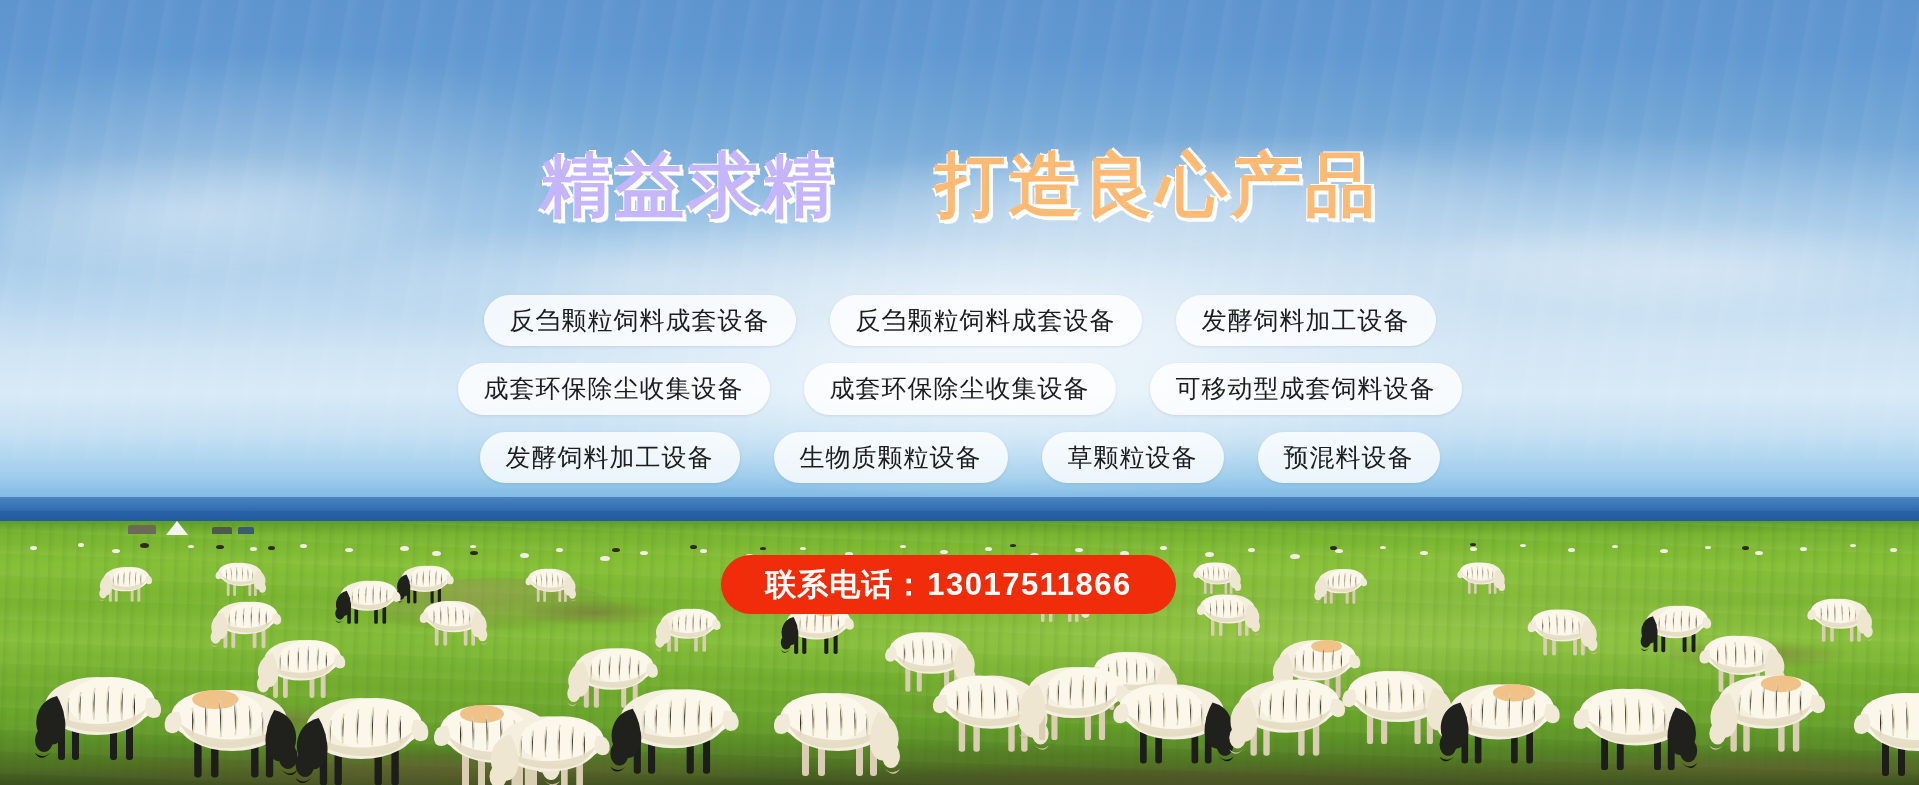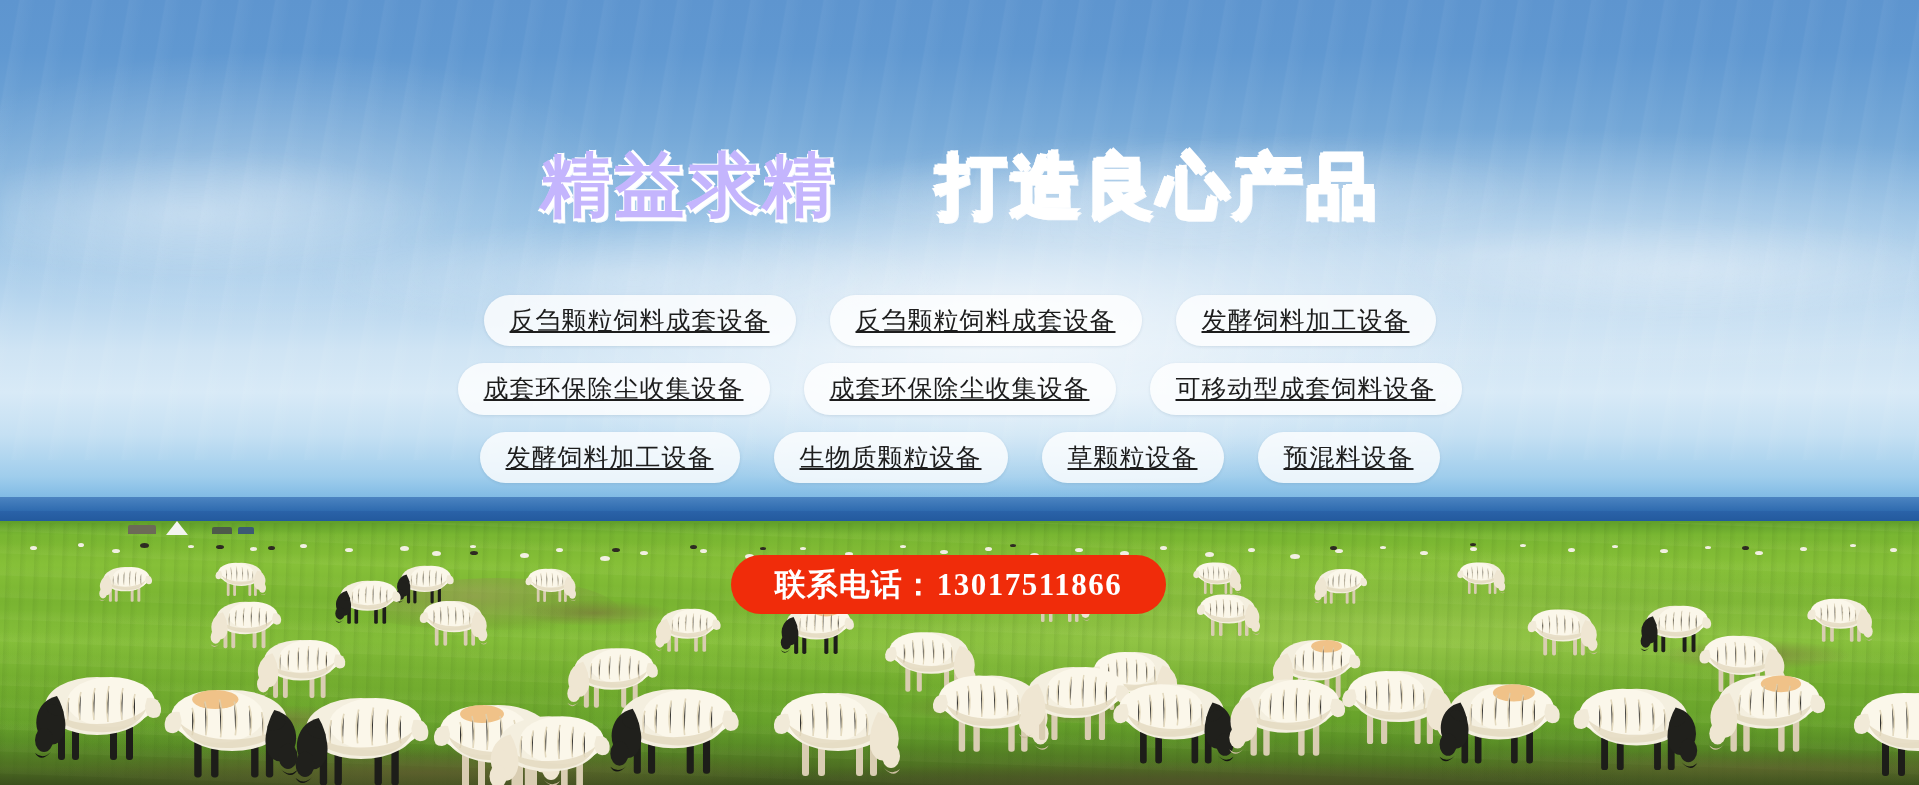--- a/index.html
+++ b/index.html
@@ -146,21 +146,21 @@
   .hl-blue {
     color:#c4b5fd;
     text-shadow:
       3px 3px 0 #ffffff,
       3px -1px 0 #ffffff,
       -1px 3px 0 #ffffff,
       4px 4px 0 rgba(255,255,255,.9);
   }
   .hl-gap { display:inline-block; width:42px; }
   .hl-red {
-    color:#ffffff;
+    color:#fdba74;
     text-shadow:
       3px 3px 0 #ffffff,
       3px -1px 0 #ffffff,
       -1px 3px 0 #ffffff,
       4px 4px 0 rgba(255,255,255,.9);
   }
 
   
   .pill-rows {
     position:absolute; left:0; top:295px; width:1919px;
@@ -175,42 +175,41 @@
     border-radius:30px;
     padding:10px 26px;
     font-size:25px;
     font-weight:400;
     color:#1d1d1d;
     letter-spacing:1px;
     white-space:nowrap;
     line-height:1.25;
     box-shadow:0 1px 3px rgba(60,90,120,0.14);
     font-family:"DejaVu Sans","Liberation Sans",sans-serif;
-    text-decoration:underline;
   }
 
   
   .phone-wrap {
     position:absolute; left:0; top:555px; width:1897px;
     display:flex; justify-content:center;
   }
   .phone-pill {
     background:#f02c0a;
     border-radius:34px;
     padding:9px 44px;
     color:#ffffff;
     font-size:31px;
     font-weight:700;
     letter-spacing:1px;
     white-space:nowrap;
     line-height:1.3;
     font-family:"DejaVu Sans","Liberation Sans",sans-serif;
     display:flex; align-items:baseline; gap:2px;
   }
-  .phone-num { font-family:Liberation Serif, serif; letter-spacing:1.5px; }
+  .phone-num { font-family:Liberation Sans, sans-serif; letter-spacing:1.5px; }
 </style>
 </head>
 <body>
 
 <div id="banner">
 
   <div class="sky"></div>
   <div class="sky-streaks"></div>
   <div class="cloud-haze"></div>
 

